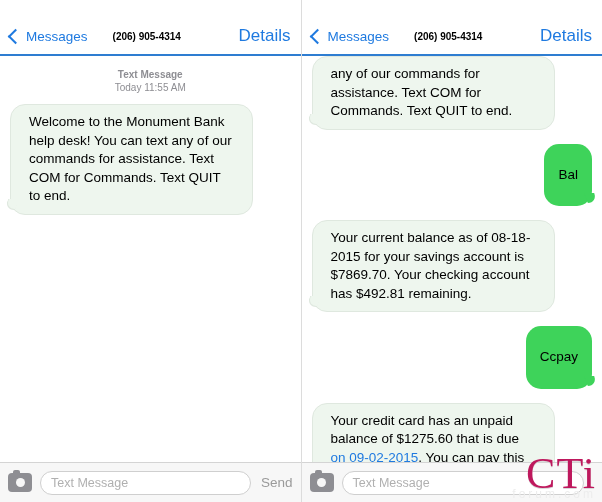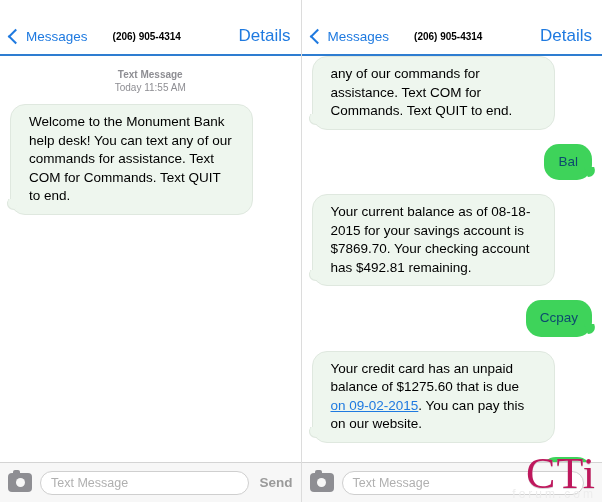--- a/index.html
+++ b/index.html
@@ -134,23 +134,23 @@
     bottom: 4px;
     width: 10px; height: 10px;
     background: #eef6ee;
     border-left: 1px solid #dfe8df;
     border-bottom: 1px solid #dfe8df;
     border-bottom-left-radius: 10px;
     transform: skewX(-20deg);
   }
   .bubble.out {
     background: #3ed35a;
-    color: #0c4a6e;
+    color: #000000;
     max-width: 150px;
-    padding: 9px 14px;
+    padding: 22px 14px;
   }
   .bubble.out::after {
     content: "";
     position: absolute;
     right: -4px;
     bottom: 3px;
     width: 10px; height: 10px;
     background: #3ed35a;
     border-bottom-right-radius: 10px;
     transform: skewX(20deg);
@@ -207,21 +207,21 @@
     padding: 0 10px;
     box-sizing: border-box;
     color: #b0b0b0;
     font-size: 12.5px;
   }
   .send-btn {
     flex: 0 0 auto;
     margin-left: 10px;
     color: #9a9a9a;
     font-size: 13.5px;
-    font-weight: bold;
+    font-weight: normal;
     cursor: pointer;
   }
   .send-btn.dim { color: #b5b5b5; }
   
   .watermark {
     position: absolute;
     right: 6px;
     bottom: 2px;
     text-align: right;
     pointer-events: none;

